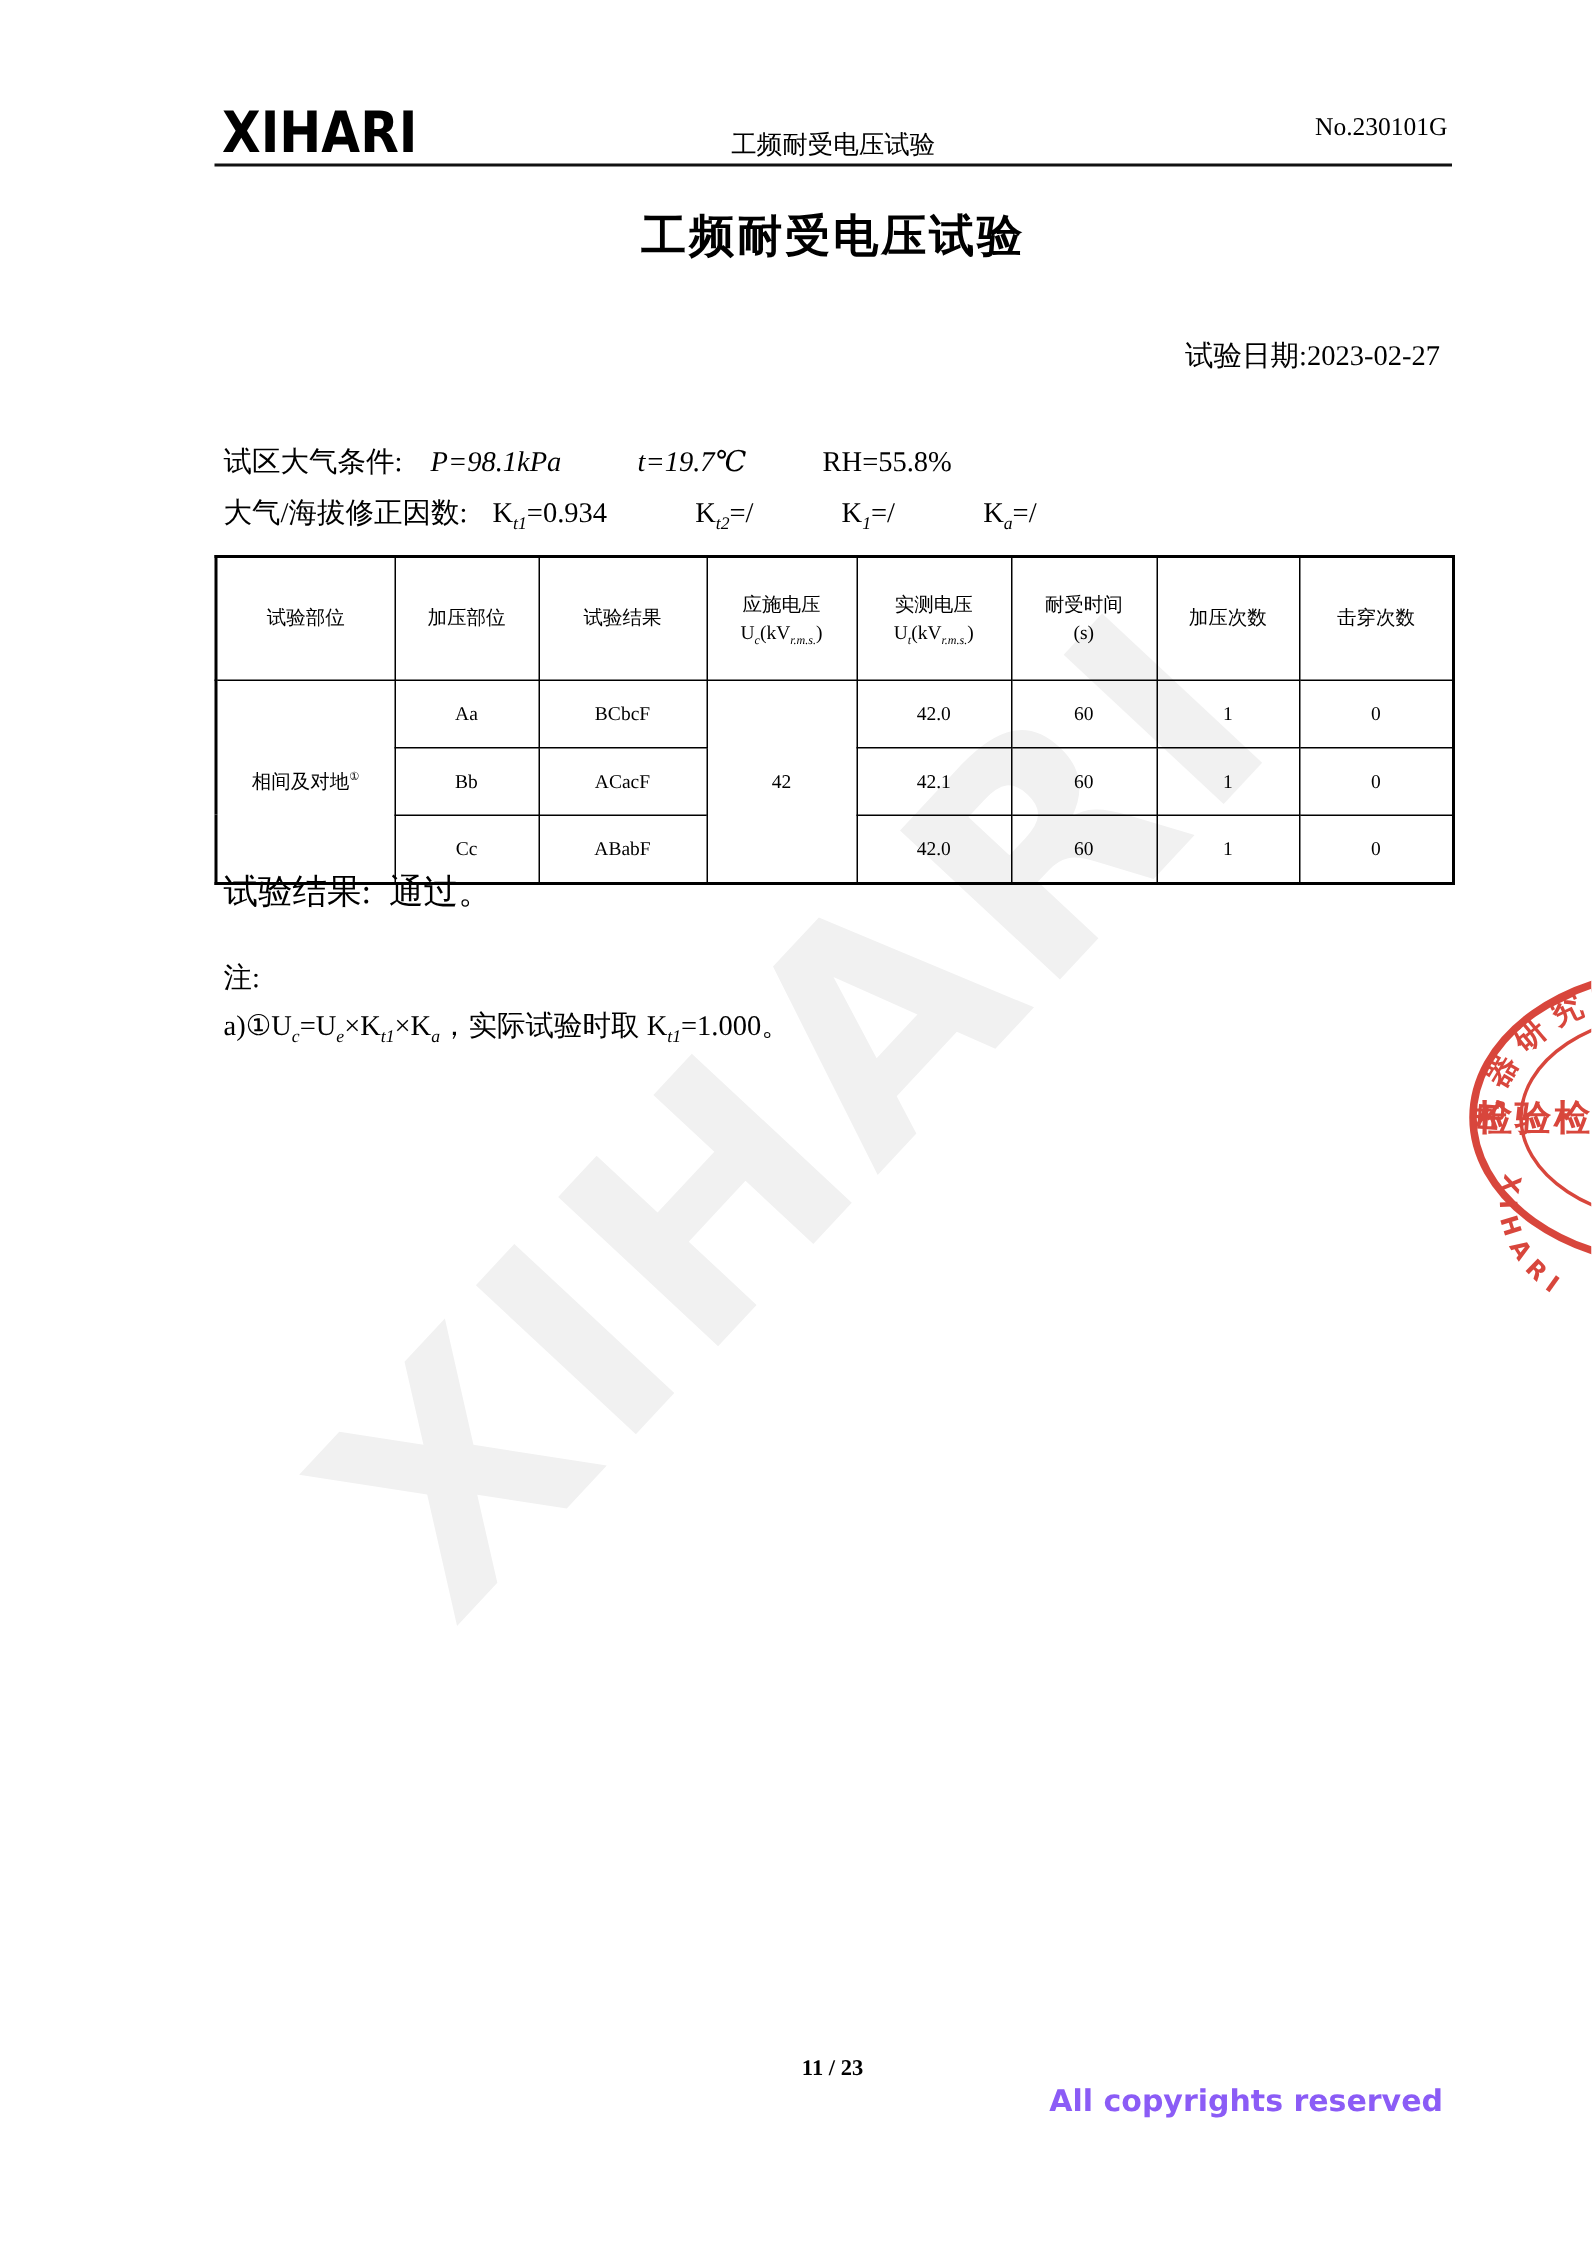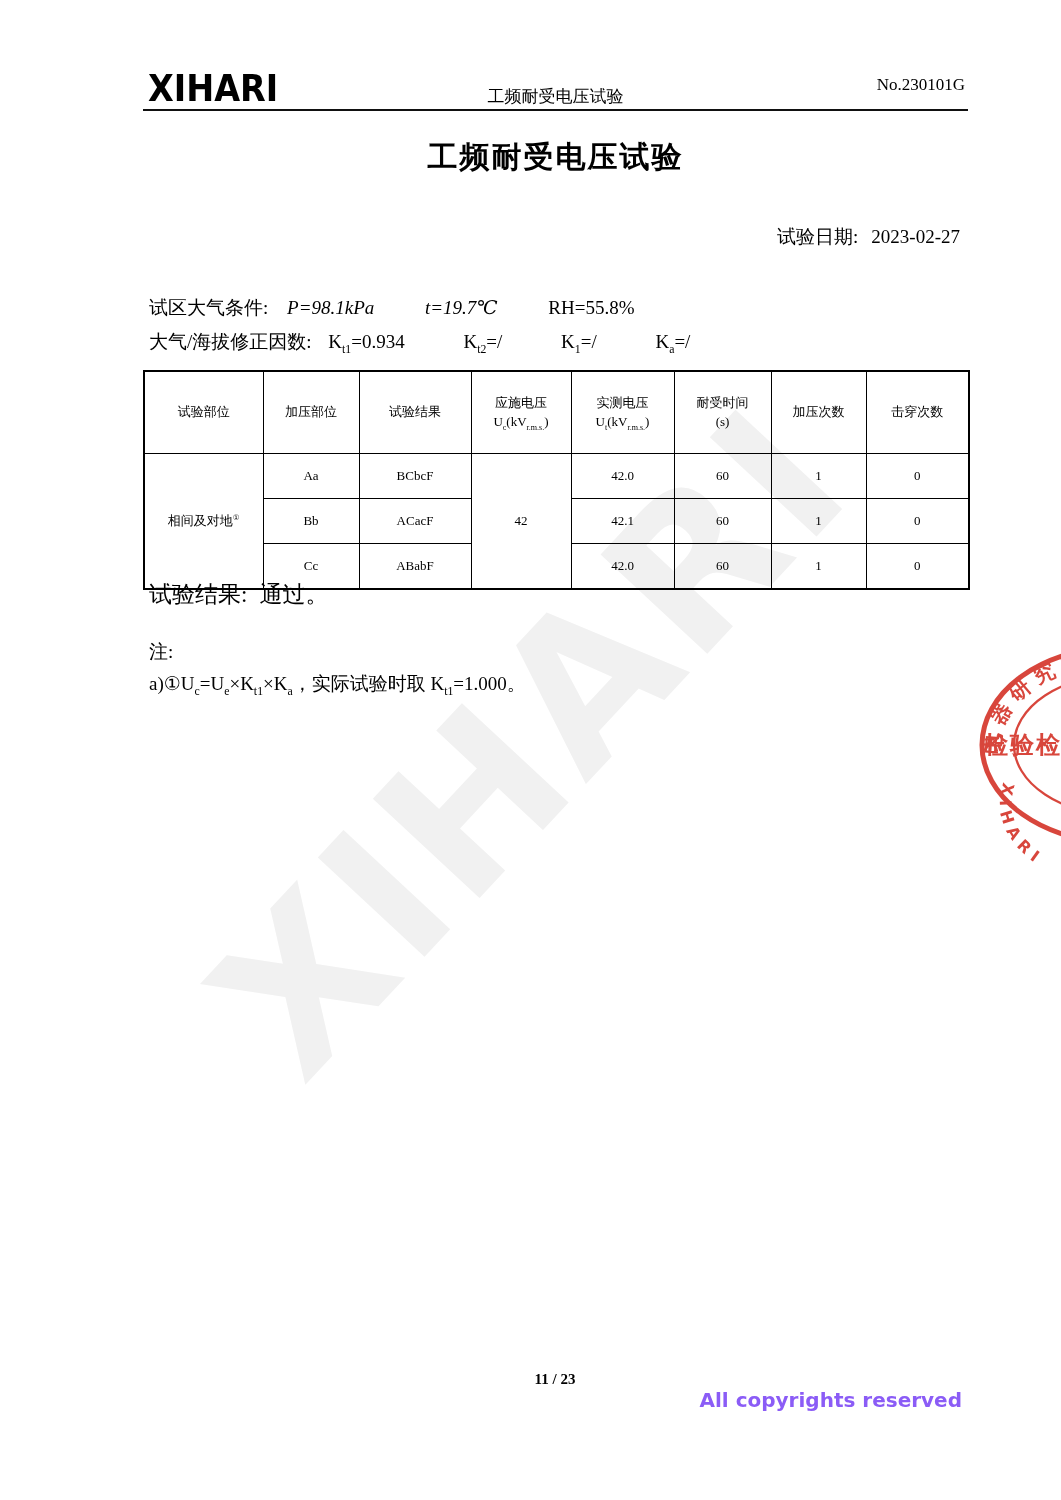--- a/index.html
+++ b/index.html
@@ -25,28 +25,28 @@
     font-family:"DejaVu Sans","Liberation Sans",sans-serif;
     font-weight:700;font-size:38px;letter-spacing:0;
     transform:scaleX(.88);transform-origin:left top;z-index:1;
   }
   .hdr-center{position:absolute;left:143px;width:825px;top:85px;text-align:center;font-size:17px;z-index:1;}
   .hdr-no{position:absolute;right:96px;top:75px;font-size:17px;z-index:1;}
   .hdr-rule{position:absolute;left:143px;top:109px;width:825px;height:2px;background:#111;z-index:1;}
   
   .doc-title{position:absolute;left:143px;width:825px;top:137px;text-align:center;font-size:30px;font-weight:600;letter-spacing:2px;z-index:1;}
   .date-line{position:absolute;right:101px;top:224px;font-size:19px;z-index:1;}
-  .date-line .val{margin-left:13px;}
+  .date-line .val{}
   .cond-line{position:absolute;left:149px;top:295px;font-size:19px;z-index:1;}
   .cond-line .seg{margin-right:46px;font-style:italic;}
   .cond-line .lbl{margin-right:14px;}
   .corr-line{position:absolute;left:149px;top:329px;font-size:19px;z-index:1;}
   .corr-line .lbl{margin-right:12px;}
   .corr-line .factor{margin-right:54px;}
-  sub{font-size:.62em;line-height:0;}
+  sub{font-size:.62em;line-height:0;font-style:italic;}
   sup{font-size:.58em;line-height:0;}
   
   table.report{
     position:absolute;left:143px;top:370px;z-index:1;
     border-collapse:collapse;table-layout:fixed;width:825px;
     font-size:13px;background:transparent;padding-left:24px;
   }
   table.report th,table.report td{
     border:1.6px solid #000;
     text-align:center;vertical-align:middle;

